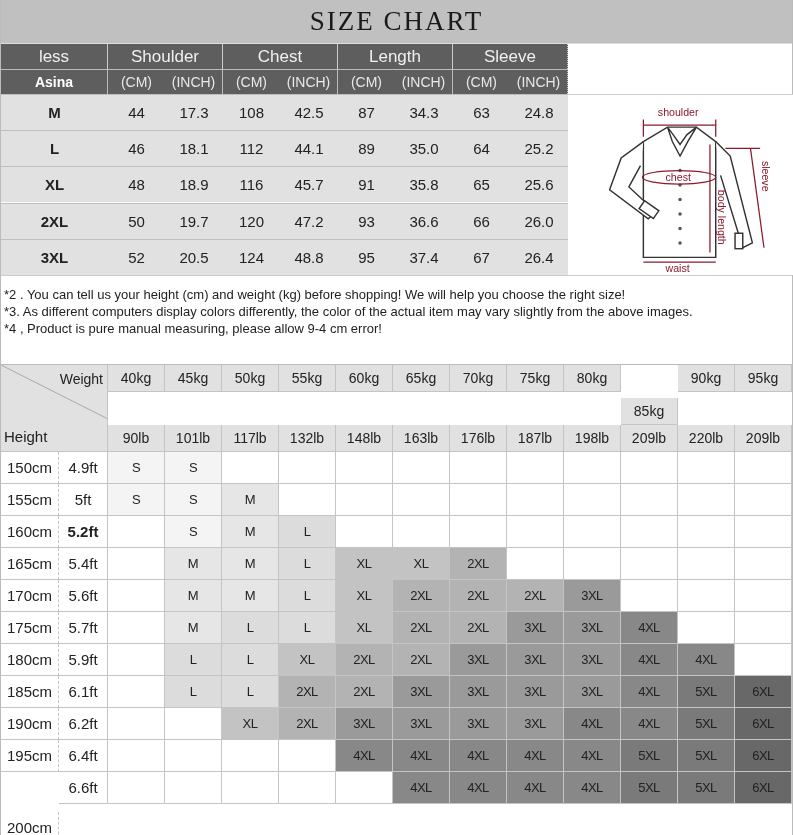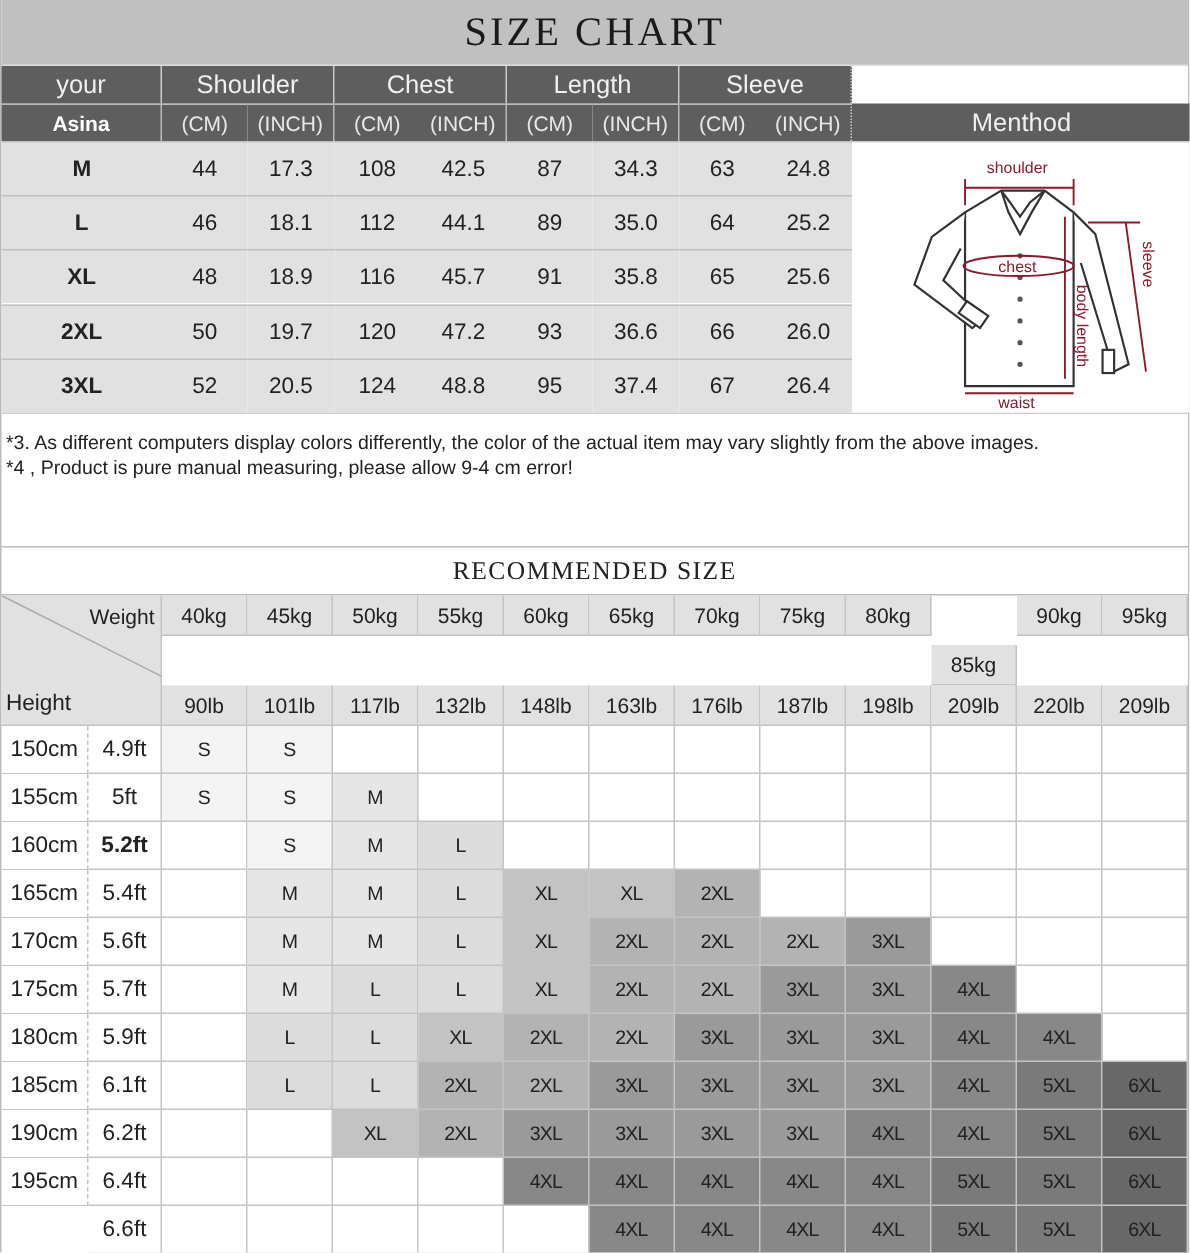--- a/index.html
+++ b/index.html
@@ -52,36 +52,35 @@
   .s-6XL { background: #686868; }
 </style>
 </head>
 <body>
 
 <div class="page">
   <div class="title">SIZE CHART</div>
 
   <div class="size-table">
 
-    <div class="hdr1" style="grid-column:1;grid-row:1;">your</div>
+    <div class="hdr1" style="grid-column:1;grid-row:1;">less</div>
     <div class="hdr1 span2" style="grid-column:2/span 2;grid-row:1;">Shoulder</div>
     <div class="hdr1 span2" style="grid-column:4/span 2;grid-row:1;">Chest</div>
     <div class="hdr1 span2" style="grid-column:6/span 2;grid-row:1;">Length</div>
     <div class="hdr1 span2" style="grid-column:8/span 2;grid-row:1;border-right:1px dotted #ccc;">Sleeve</div>
 
     <div class="hdr2 bold sep" style="grid-column:1;grid-row:2;">Asina</div>
     <div class="hdr2" style="grid-column:2;grid-row:2;">(CM)</div>
     <div class="hdr2 sep" style="grid-column:3;grid-row:2;">(INCH)</div>
     <div class="hdr2" style="grid-column:4;grid-row:2;">(CM)</div>
     <div class="hdr2 sep" style="grid-column:5;grid-row:2;">(INCH)</div>
     <div class="hdr2" style="grid-column:6;grid-row:2;">(CM)</div>
     <div class="hdr2 sep" style="grid-column:7;grid-row:2;">(INCH)</div>
     <div class="hdr2" style="grid-column:8;grid-row:2;">(CM)</div>
     <div class="hdr2" style="grid-column:9;grid-row:2;border-right:1px dotted #ccc;">(INCH)</div>
-    <div class="hdr1 meas2" style="border-right:none;border-top:none;">Menthod</div>
 
     <div id="size-rows" style="display:contents;"><div class="sz-cell label" style="grid-area: 3 / 1;">M</div><div class="sz-cell" style="grid-area: 3 / 2;">44</div><div class="sz-cell" style="grid-area: 3 / 3;">17.3</div><div class="sz-cell" style="grid-area: 3 / 4;">108</div><div class="sz-cell" style="grid-area: 3 / 5;">42.5</div><div class="sz-cell" style="grid-area: 3 / 6;">87</div><div class="sz-cell" style="grid-area: 3 / 7;">34.3</div><div class="sz-cell" style="grid-area: 3 / 8;">63</div><div class="sz-cell" style="grid-area: 3 / 9;">24.8</div><div class="sz-cell label" style="grid-area: 4 / 1;">L</div><div class="sz-cell" style="grid-area: 4 / 2;">46</div><div class="sz-cell" style="grid-area: 4 / 3;">18.1</div><div class="sz-cell" style="grid-area: 4 / 4;">112</div><div class="sz-cell" style="grid-area: 4 / 5;">44.1</div><div class="sz-cell" style="grid-area: 4 / 6;">89</div><div class="sz-cell" style="grid-area: 4 / 7;">35.0</div><div class="sz-cell" style="grid-area: 4 / 8;">64</div><div class="sz-cell" style="grid-area: 4 / 9;">25.2</div><div class="sz-cell label" style="grid-area: 5 / 1;">XL</div><div class="sz-cell" style="grid-area: 5 / 2;">48</div><div class="sz-cell" style="grid-area: 5 / 3;">18.9</div><div class="sz-cell" style="grid-area: 5 / 4;">116</div><div class="sz-cell" style="grid-area: 5 / 5;">45.7</div><div class="sz-cell" style="grid-area: 5 / 6;">91</div><div class="sz-cell" style="grid-area: 5 / 7;">35.8</div><div class="sz-cell" style="grid-area: 5 / 8;">65</div><div class="sz-cell" style="grid-area: 5 / 9;">25.6</div><div class="sz-cell label" style="grid-area: 6 / 1;">2XL</div><div class="sz-cell" style="grid-area: 6 / 2;">50</div><div class="sz-cell" style="grid-area: 6 / 3;">19.7</div><div class="sz-cell" style="grid-area: 6 / 4;">120</div><div class="sz-cell" style="grid-area: 6 / 5;">47.2</div><div class="sz-cell" style="grid-area: 6 / 6;">93</div><div class="sz-cell" style="grid-area: 6 / 7;">36.6</div><div class="sz-cell" style="grid-area: 6 / 8;">66</div><div class="sz-cell" style="grid-area: 6 / 9;">26.0</div><div class="sz-cell label" style="grid-area: 7 / 1;">3XL</div><div class="sz-cell" style="grid-area: 7 / 2;">52</div><div class="sz-cell" style="grid-area: 7 / 3;">20.5</div><div class="sz-cell" style="grid-area: 7 / 4;">124</div><div class="sz-cell" style="grid-area: 7 / 5;">48.8</div><div class="sz-cell" style="grid-area: 7 / 6;">95</div><div class="sz-cell" style="grid-area: 7 / 7;">37.4</div><div class="sz-cell" style="grid-area: 7 / 8;">67</div><div class="sz-cell" style="grid-area: 7 / 9;">26.4</div></div>
 
     <div class="diagram">
       <svg width="220" height="180" viewBox="0 0 228 180">
         <g stroke="#333" stroke-width="1.5" fill="#fff">
 
           <path d="M75 45 L100 30 L130 30 L150 45 L150 165 L75 165 Z"></path>
 
           <path d="M75 45 L52 62 L40 95 L80 125 L88 118 L60 92 L72 70"></path>
@@ -115,25 +114,25 @@
           <text x="98" y="86">chest</text>
           <text x="0" y="0" transform="translate(152 95) rotate(90)">body length</text>
           <text x="0" y="0" transform="translate(198 65) rotate(90)">sleeve</text>
           <text x="98" y="180">waist</text>
         </g>
       </svg>
     </div>
   </div>
 
   <div class="notes">
+    <div>*2 . You can tell us your height (cm) and weight (kg) before shopping! We will help you choose the right size!</div>
     <div>*3. As different computers display colors differently, the color of the actual item may vary slightly from the above images.</div>
     <div>*4 , Product is pure manual measuring, please allow 9-4 cm error!</div>
   </div>
 
-  <div class="rec-title">RECOMMENDED SIZE</div>
 
   <div class="rec-table" id="rec-table">
     <div class="corner">
       <svg width="107" height="54">
           <line x1="0" y1="0" x2="107" y2="54" stroke="#aaa" stroke-width="1"></line>
         </svg>
       <span class="w">Weight</span>
       <span class="h">Height</span>
     </div>
   <div class="wt" style="grid-area: 1 / 3;">40kg</div>

